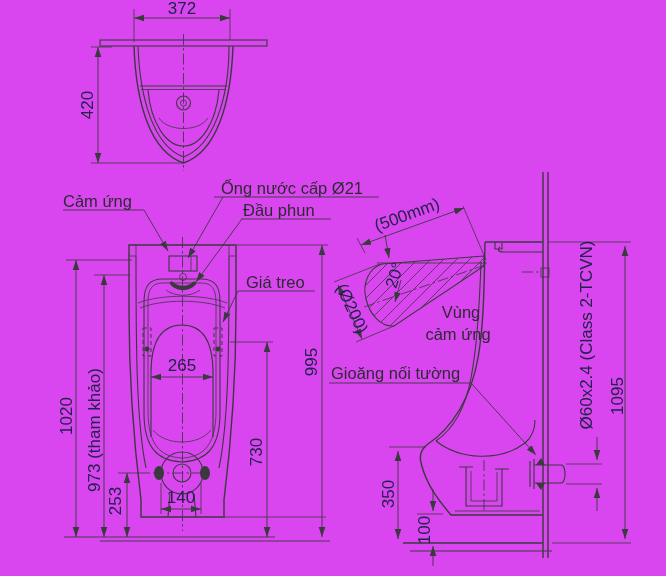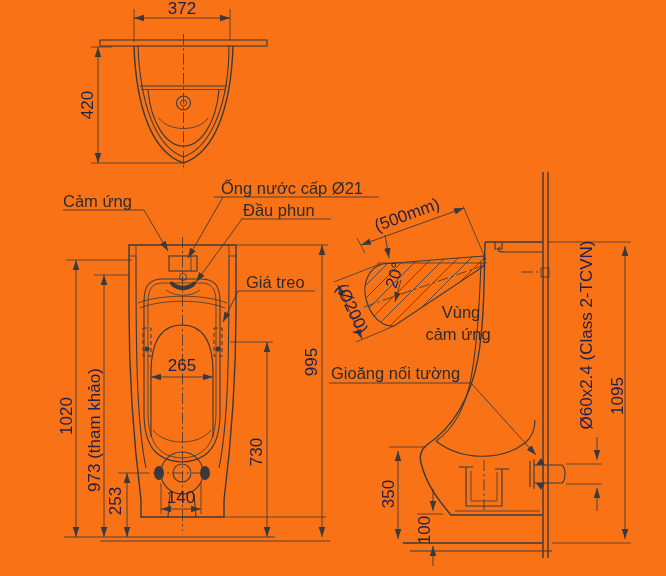--- a/index.html
+++ b/index.html
@@ -1,17 +1,17 @@
 <!DOCTYPE html>
 <html><head>
 <meta charset="utf-8">
 <style>
   html,body{margin:0;padding:0;background:#ffffff;}
   #stage{
-    position:relative;width:666px;height:576px;background:#f97316;overflow:hidden;
+    position:relative;width:666px;height:576px;background:#d946ef;overflow:hidden;
     font-family:"Liberation Sans","DejaVu Sans",sans-serif;
   }
   svg{display:block;}
   .ink{stroke:#3a3a3e;fill:none;}
   .s-body{stroke-width:1.4;}
   .s-med{stroke-width:1.1;}
   .s-dim{stroke-width:0.9;}
   .s-thin{stroke-width:0.8;}
   .cl{stroke-dasharray:11 3 2.5 3;stroke-width:0.85;}
   .dashed{stroke-dasharray:4 3;stroke-width:1;}

